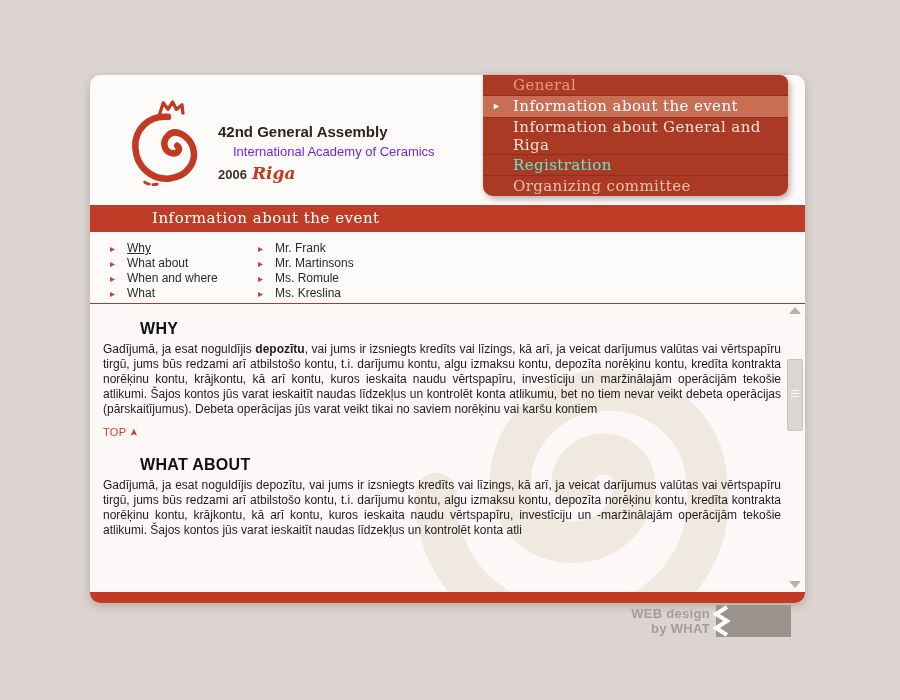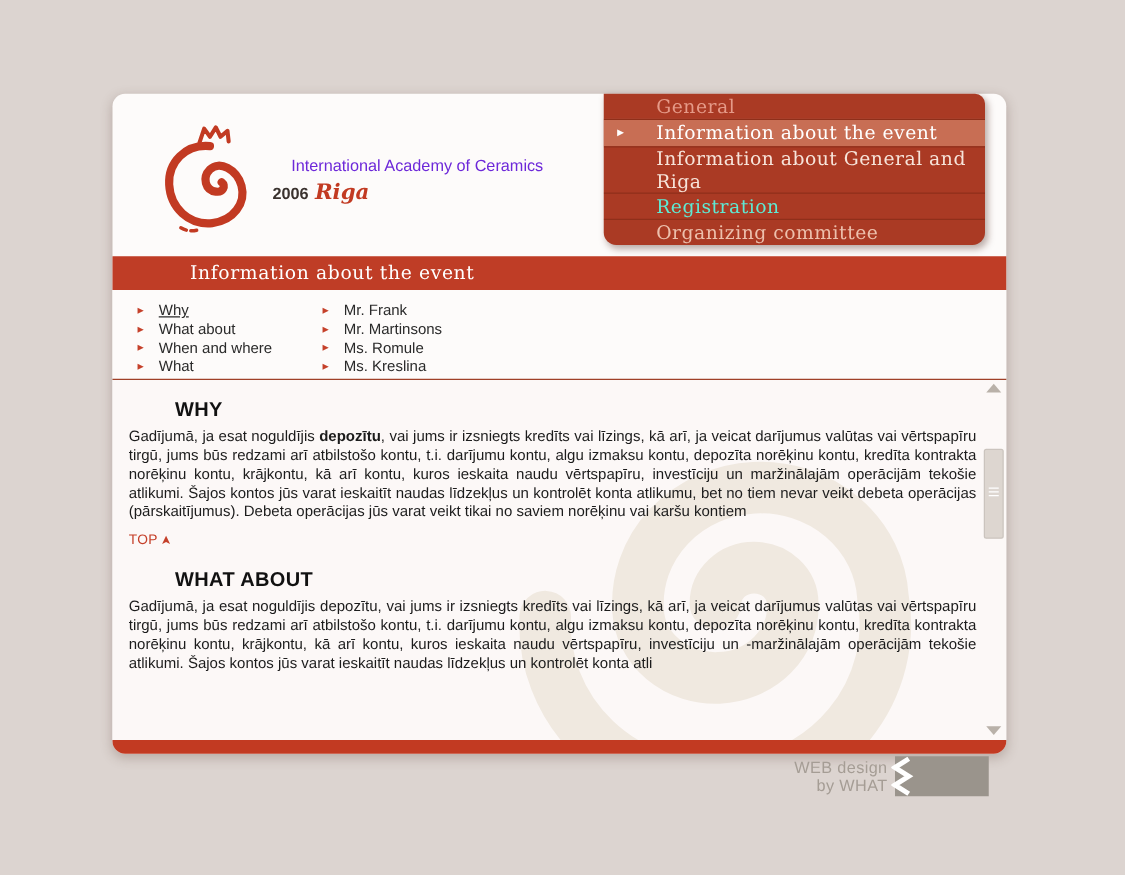--- a/index.html
+++ b/index.html
@@ -12,21 +12,21 @@
   .titleblock{position:absolute;left:128px;top:48px;line-height:1.25;}
   .t-main{font-size:15px;font-weight:bold;color:#2b2420;}
   .t-sub{font-size:13px;color:#6d28d9;margin-top:2px;margin-left:15px;}
   .t-year{font-size:13px;font-weight:bold;color:#3a322e;margin-top:3px;}
   .t-city{font-family:"DejaVu Serif",serif;font-style:italic;font-size:17px;color:#c23a22;margin-left:5px;}
   
   .menu{position:absolute;left:393px;top:0;width:305px;height:121px;background:#aa3a24;
         border-radius:0 8px 10px 10px;box-shadow:2px 3px 6px rgba(60,20,10,.35);
         display:flex;flex-direction:column;overflow:hidden;
         font-family:"DejaVu Serif",serif;font-size:15px;letter-spacing:.4px;}
-  .menu-item{flex:1;display:flex;align-items:center;padding-left:42px;position:relative;
+  .menu-item{flex:1;display:flex;align-items:center;padding-left:30px;position:relative;
              border-top:1px solid #8f2f1a;cursor:pointer;}
   .menu-item:first-child{border-top:none;}
   .menu-item:nth-child(1){color:#e59a88;}
   .menu-item:nth-child(2){background:#c86e54;color:#ffffff;}
   .menu-item:nth-child(3){color:#f7e4da;}
   .menu-item:nth-child(4){color:#5eead4;}
   .menu-item:nth-child(5){color:#edc0ad;}
   .menu-arrow{position:absolute;left:9px;top:50%;transform:translateY(-50%);
               font-size:9px;color:#ffffff;font-family:"Liberation Sans",sans-serif;}
   
@@ -62,39 +62,40 @@
   .sb-down{bottom:0;border-top:7px solid #b9b1a9;}
   .sb-thumb{position:absolute;left:0;top:52px;width:14px;height:70px;background:#ddd6d0;
             border:1px solid #cbc4be;border-radius:2px;cursor:grab;}
   .sb-grip{width:8px;height:1px;background:#ffffff;margin:2px auto 0;}
   .sb-grip:first-child{margin-top:30px;}
   
   .bottombar{position:absolute;left:0;top:517px;width:715px;height:11px;background:#c23a22;
              border-radius:0 0 10px 10px;}
   
   .credit{position:absolute;left:630px;top:605px;display:flex;align-items:center;cursor:pointer;}
-  .credit-text{width:80px;text-align:right;color:#a59d95;font-size:13px;font-weight:normal;
+  .credit-text{width:80px;text-align:right;color:#a59d95;font-size:13px;font-weight:bold;
                line-height:15px;letter-spacing:.3px;}
   .norge-box{position:relative;width:75px;height:32px;background:#9a948c;margin-left:6px;}
   .zigzag{position:absolute;left:-3px;top:0;}
 </style>
 </head>
 <body>
 
 <div class="stage">
   <div class="page">
 
     <div class="logo">
       <svg width="84" height="92" viewBox="0 0 90 96">
         <polyline points="36,17 40,5 45,12 50,4 54,12 60,7 61,16" fill="none" stroke="#c23a22" stroke-width="3.5" stroke-linecap="round" stroke-linejoin="round"></polyline>
         <path d="M45 20 C 24 18 9 34 10 53 C 11 73 27 88 47 86 C 65 84 76 69 72 54 C 68 40 53 32 45 40 C 38 47 41 58 50 59 C 56 60 59 54 55 51" fill="none" stroke="#c23a22" stroke-width="7" stroke-linecap="round"></path>
         <path d="M20 90 q7 4 14 2" fill="none" stroke="#c23a22" stroke-width="3" stroke-linecap="round" stroke-dasharray="5 4"></path>
       </svg>
     </div>
     <div class="titleblock">
+      <div class="t-main">42nd General Assembly</div>
       <div class="t-sub">International Academy of Ceramics</div>
       <div class="t-year">
         <span>2006</span><span class="t-city">Riga</span>
       </div>
     </div>
 
     <div class="menu">
       <div class="menu-item">
         <span>General</span>
       </div>

